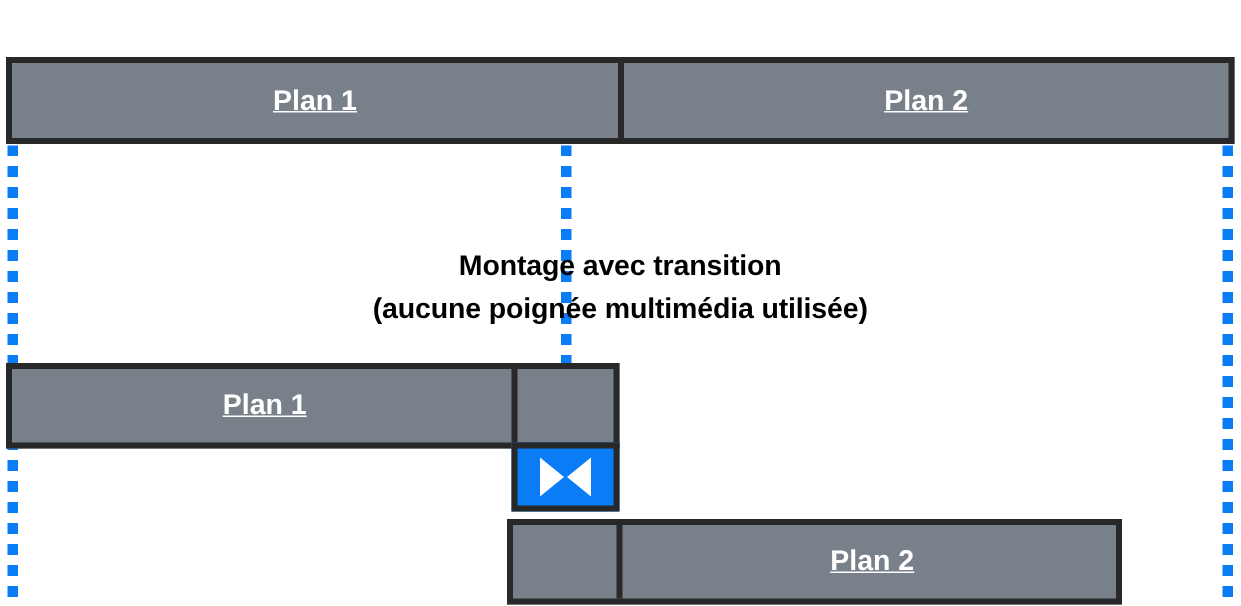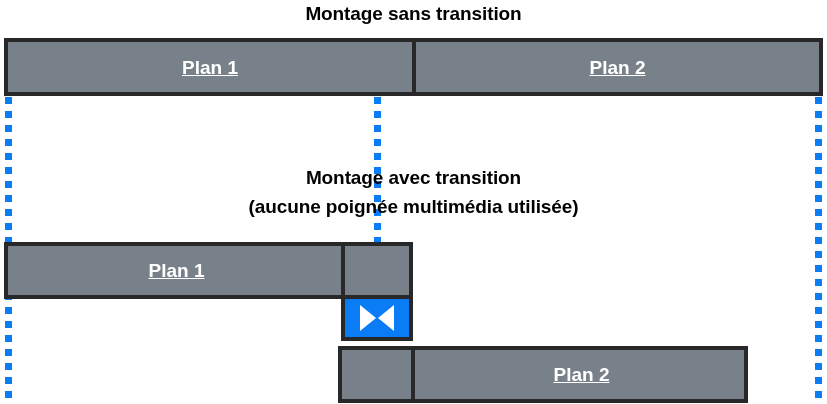--- a/index.html
+++ b/index.html
@@ -94,21 +94,20 @@
     display: block;
     width: 38px;
     height: 30px;
   }
 </style>
 </head>
 <body>
 
 <div id="stage">
 
-  <div class="heading" id="title-top">Montage sans transition</div>
 
   <div class="heading" id="title-bottom-l1">Montage avec transition</div>
 
   <div class="heading" id="title-bottom-l2">(aucune poignée multimédia utilisée)</div>
 
   <div class="guide" id="guide-left" style="left:5px; top:97px; height:307px;"></div>
 
   <div class="guide" id="guide-middle" style="left:374px; top:97px; height:146px;"></div>
 
   <div class="guide" id="guide-right" style="left:815px; top:97px; height:307px;"></div>

